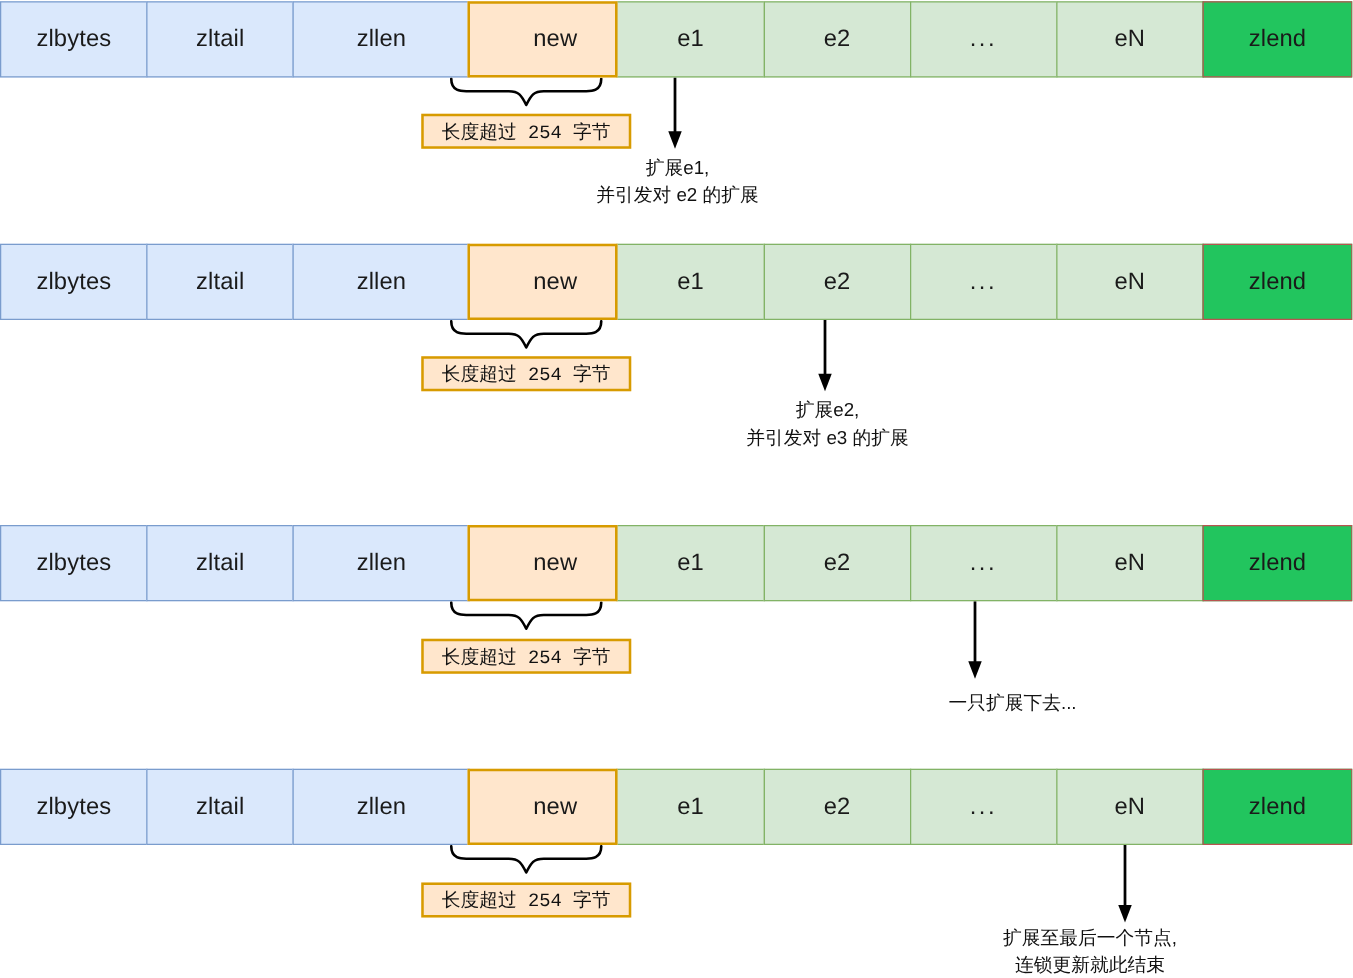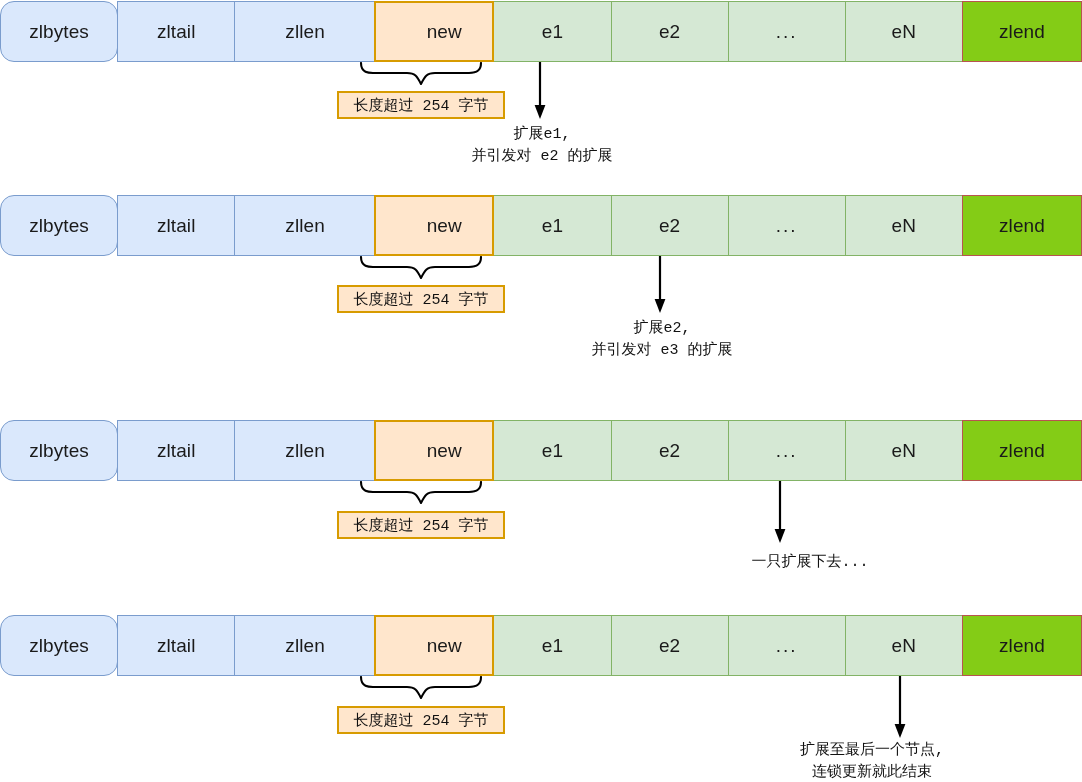--- a/index.html
+++ b/index.html
@@ -46,25 +46,25 @@
     border: 2px solid #d79b00;
     z-index: 3;
     margin-left: -2px;
     padding-left: 20px;
   }
   .c-green {
     background: #d5e8d4;
     border-color: #82b366;
   }
   .c-red {
-    background: #84cc16;
+    background: #22c55e;
     border-color: #b85450;
   }
 
-  .w-zlbytes { width: 120px; border-radius: 14px; }
+  .w-zlbytes { width: 120px; }
   .w-zltail  { width: 120px; }
   .w-zllen   { width: 144px; }
   .w-new     { width: 122px; }
   .w-e1      { width: 120px; text-align: right; }
   .w-e2      { width: 120px; }
   .w-dots    { width: 120px; }
   .w-eN      { width: 120px; }
   .w-zlend   { width: 122px; }
 
   .dots-cell { letter-spacing: 2px; font-size: 19px; }
@@ -102,21 +102,20 @@
 
   
   .ann {
     position: absolute;
     font-size: 15px;
     line-height: 1.45;
     color: #111111;
     text-align: center;
     white-space: nowrap;
     transform: translateX(-50%);
-    font-family: Liberation Mono, monospace;
   }
 </style>
 </head>
 <body>
 
 <div class="zl-row" style="top:1px;">
   <div class="zl-cell c-blue w-zlbytes">zlbytes</div>
   <div class="zl-cell c-blue w-zltail">zltail</div>
   <div class="zl-cell c-blue w-zllen">zllen</div>
   <div class="zl-cell c-orange w-new">new</div>

